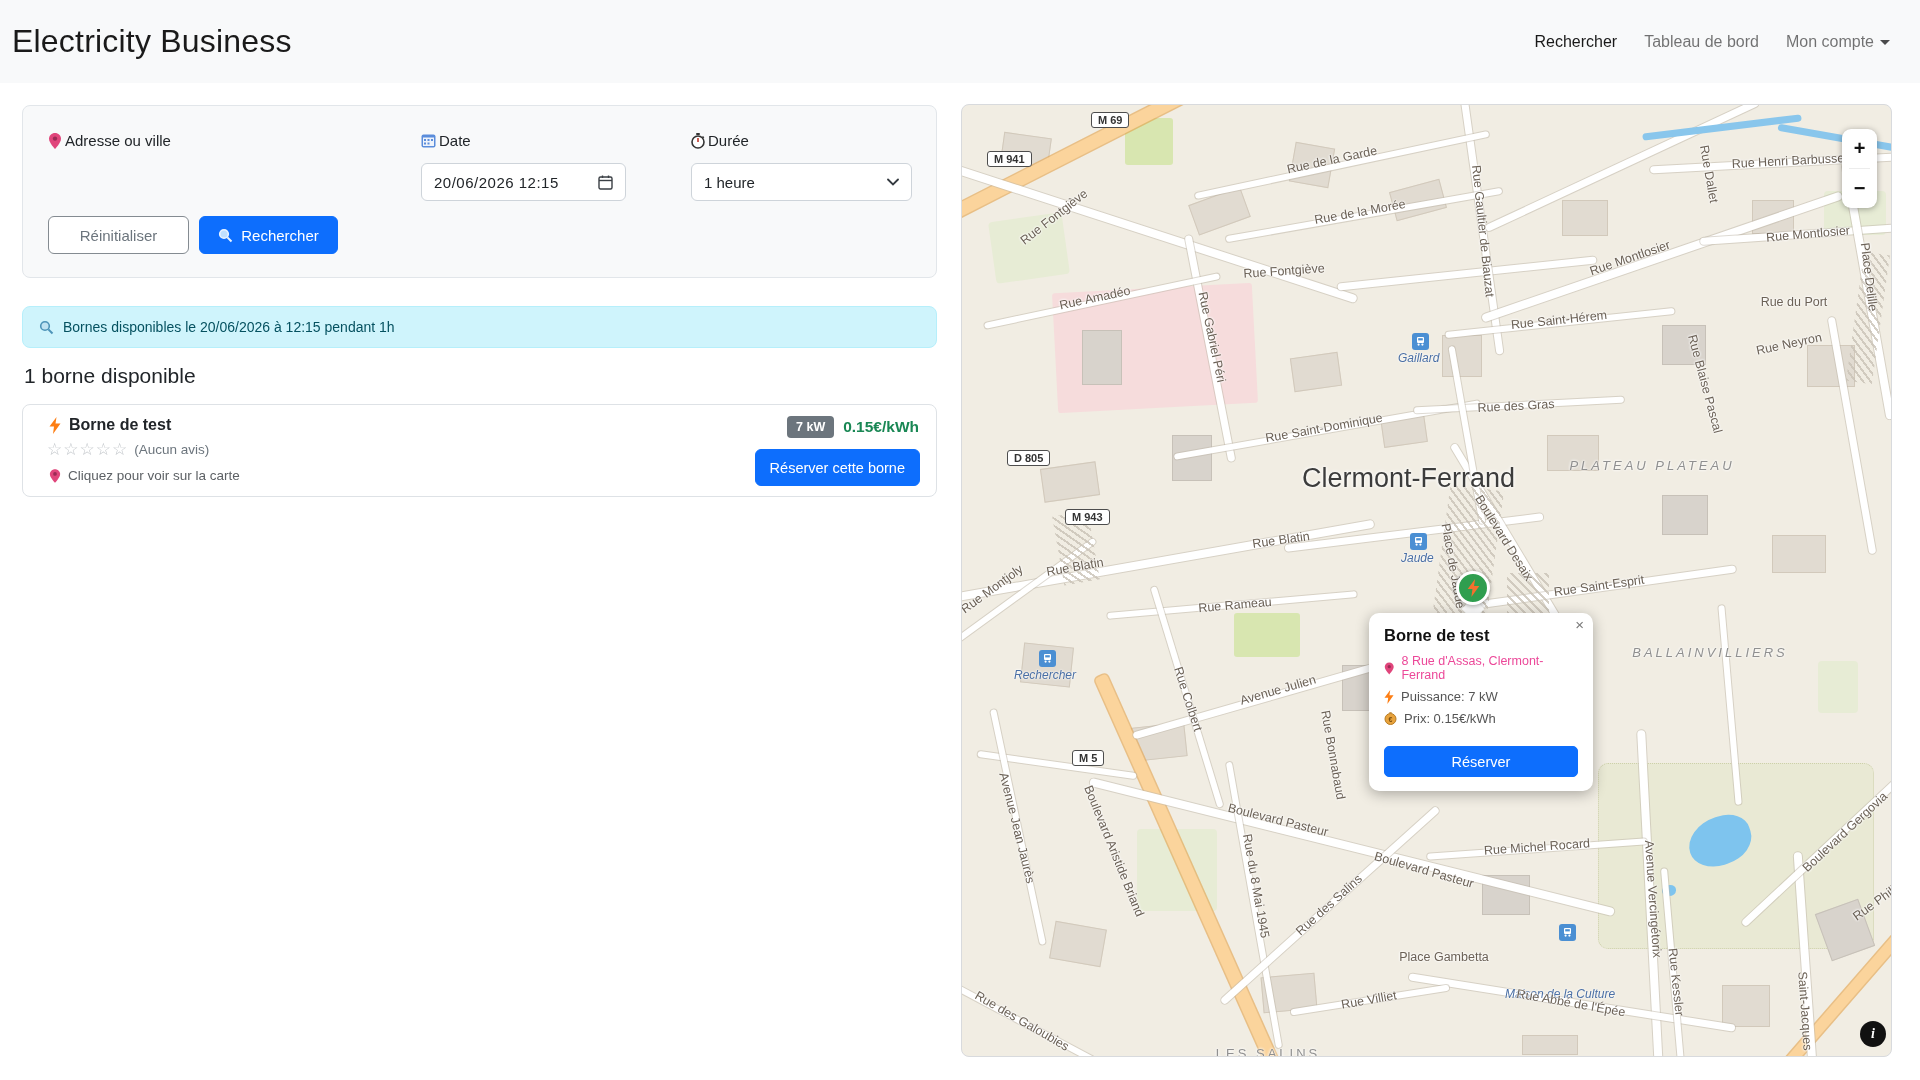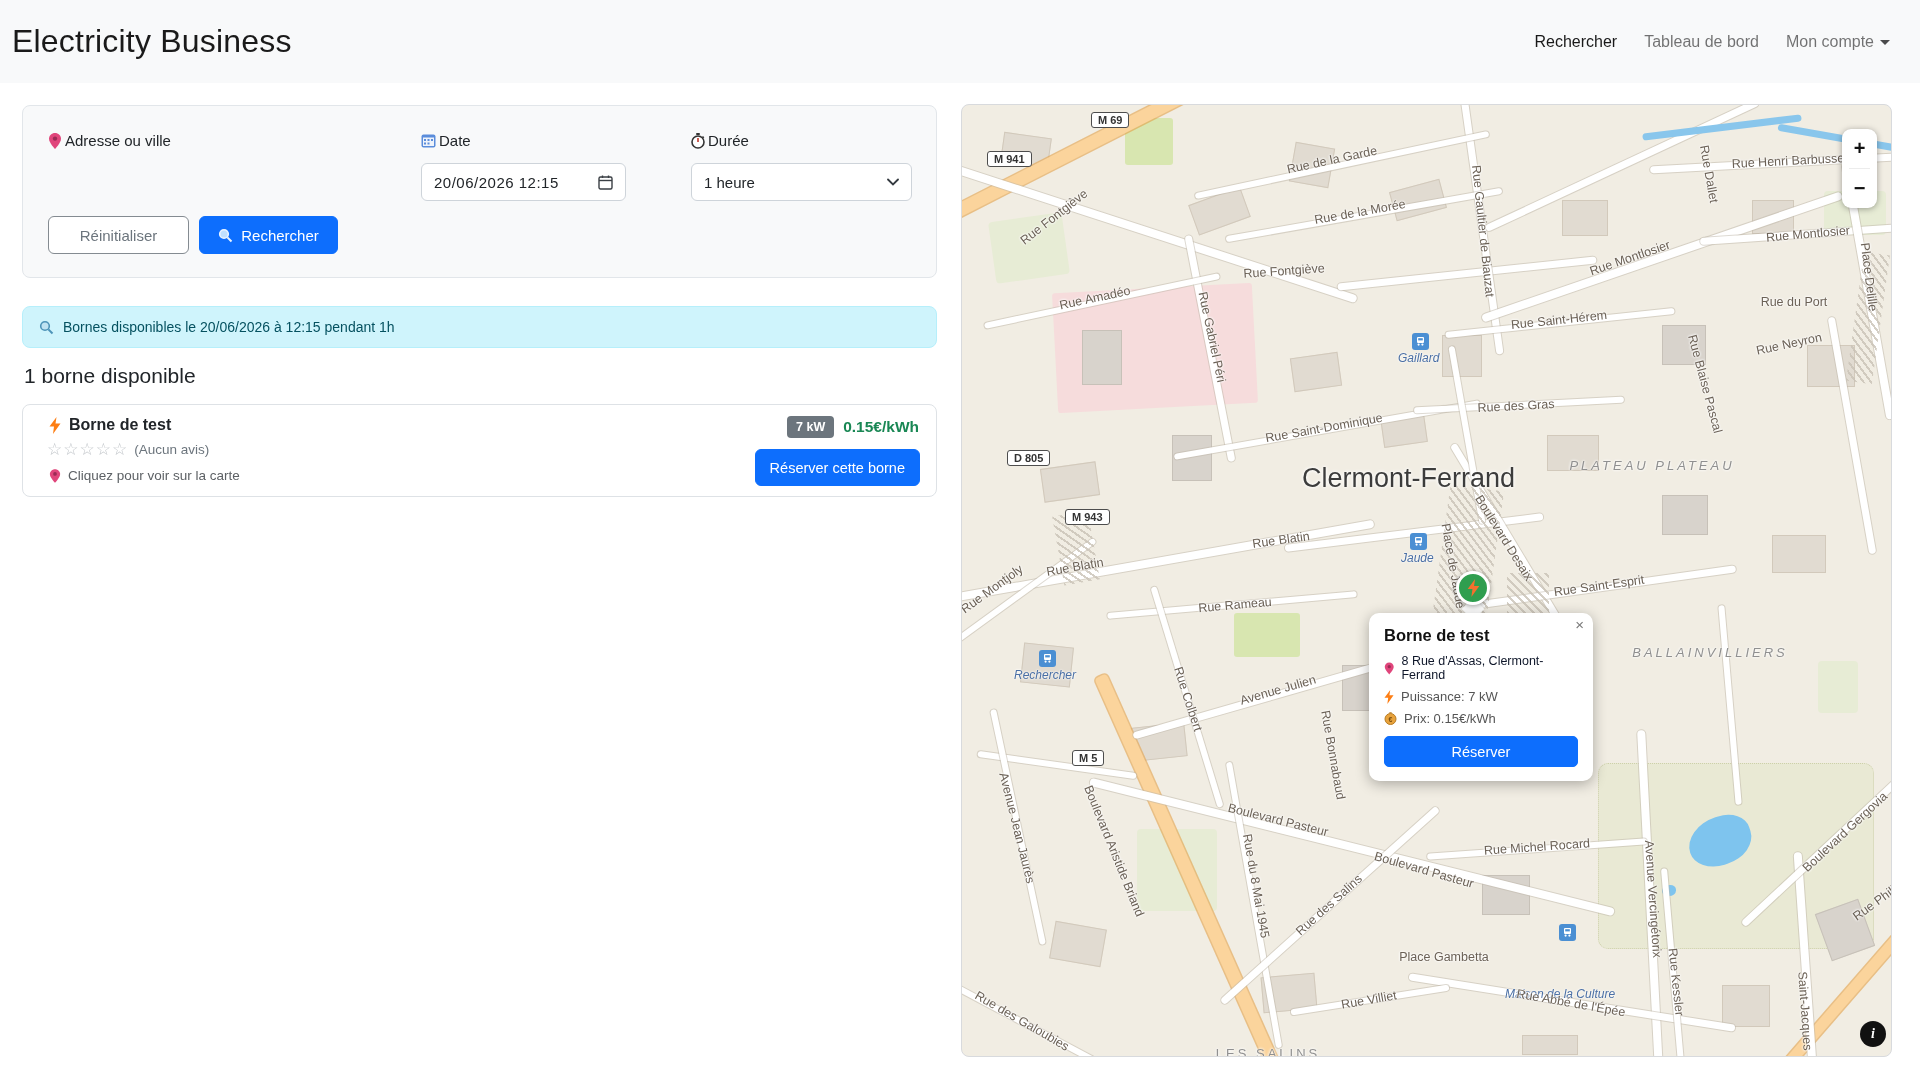--- a/index.html
+++ b/index.html
@@ -79,22 +79,22 @@
   .marker { position:absolute; left:494px; top:466px; width:34px; height:34px; background:#2f9e4f; border-radius:50%;
             border:3px solid #fff; box-shadow:0 1px 5px rgba(0,0,0,.4); z-index:8;
             display:flex; align-items:center; justify-content:center; }
   .popup-tip { position:absolute; left:503px; top:496px; width:16px; height:16px; background:#fff; transform:rotate(45deg);
                box-shadow:0 1px 6px rgba(0,0,0,.2); z-index:6; }
   .popup { position:absolute; left:407px; top:508px; width:224px; background:#fff; border-radius:10px; z-index:7;
            box-shadow:0 3px 14px rgba(0,0,0,.3); padding:13px 15px 14px 15px; }
   .popup-close { position:absolute; top:3px; right:9px; color:#7a7a7a; font-size:15px; cursor:pointer; }
   .popup-title { font-size:16.5px; font-weight:bold; color:#121212; margin-bottom:9px; }
   .popup-row { display:flex; align-items:center; gap:7px; font-size:13px; color:#555; margin:7px 0; }
-  .popup-row.link { color:#0f172a; font-size:12.5px; }
-  .btn-reserve-popup { margin-top:10px; width:100%; height:31px; font-size:14.5px; border-radius:5px; }
+  .popup-row.link { color:#ec4899; font-size:12.5px; }
+  .btn-reserve-popup { margin-top:20px; width:100%; height:31px; font-size:14.5px; border-radius:5px; }
   .zoom-ctl { position:absolute; left:880px; top:24px; width:35px; height:79px; background:#fff; border-radius:9px;
               box-shadow:0 1px 6px rgba(0,0,0,.35); z-index:9; display:flex; flex-direction:column; }
   .zoom-btn { flex:1; display:flex; align-items:center; justify-content:center; font-size:20px; font-weight:bold;
               color:#111; cursor:pointer; }
   .zoom-sep { height:1px; background:#ececec; margin:0 7px; }
   .attr-btn { position:absolute; left:898px; top:916px; width:26px; height:26px; background:#111; border-radius:50%;
               color:#fff; font-size:14px; font-weight:bold; font-style:italic; display:flex; align-items:center;
               justify-content:center; z-index:9; cursor:pointer; font-family:"Liberation Serif", serif; }
   svg { display:block; }
 </style>

